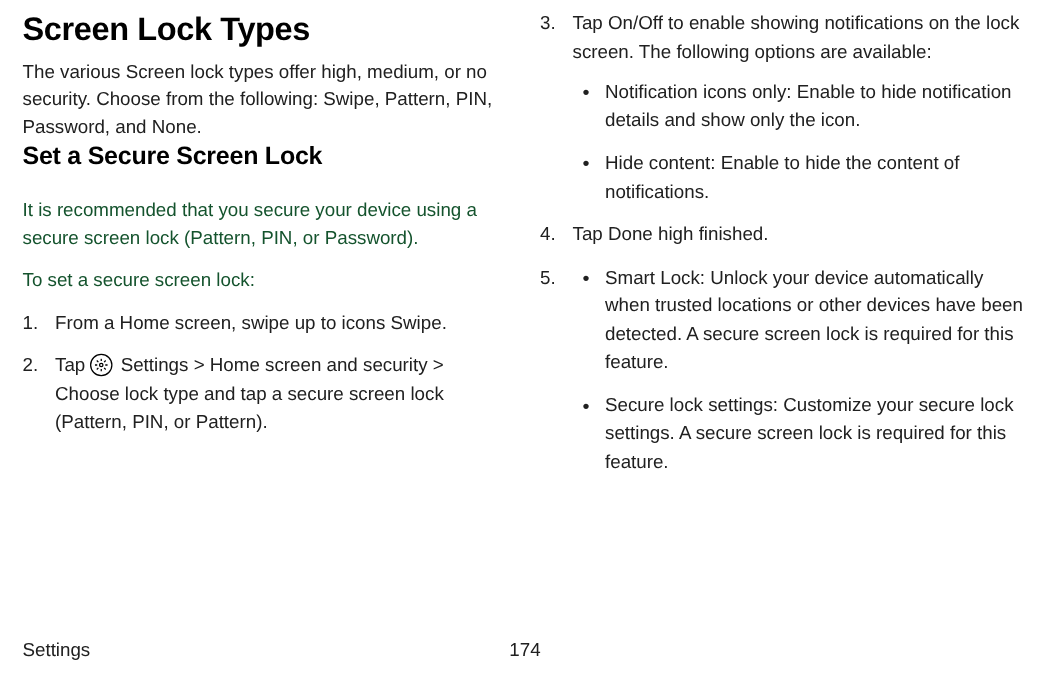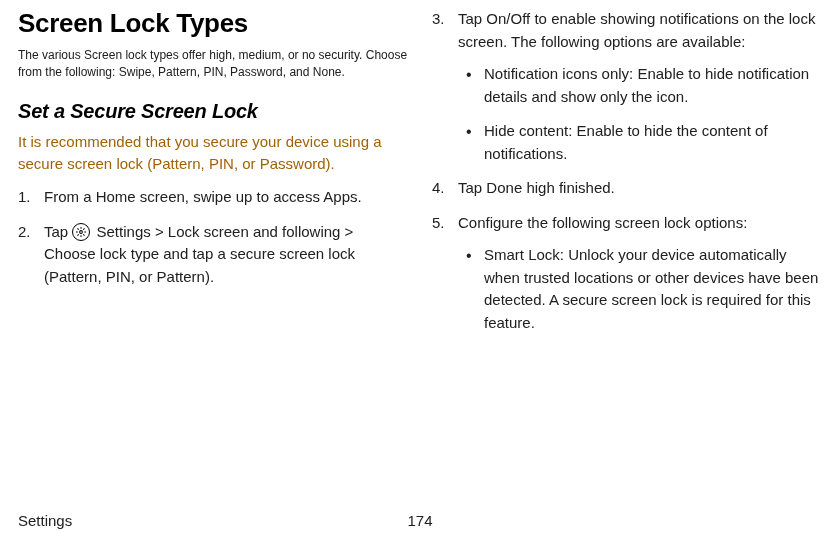--- a/index.html
+++ b/index.html
@@ -28,37 +28,36 @@
     .col-right {
       padding-top: 0;
     }
     h1.page-title {
       font-size: 26px;
       font-weight: 700;
       margin-bottom: 8px;
       letter-spacing: -0.3px;
     }
     p.intro {
-      font-size: 12px;
+      font-size: 15px;
       line-height: 1.45;
-      margin-bottom: 18px;
+      margin-bottom: 2px;
       color: #202020;
     }
     h2.subheading {
       font-size: 20px;
       font-weight: 700;
-      margin-bottom: 8px;
+      margin-bottom: 21px;
       letter-spacing: -0.2px;
-      font-style: italic;
     }
     p.body {
       font-size: 15px;
       line-height: 1.45;
       margin-bottom: 12px;
-      color: #a16207;
+      color: #14532d;
     }
     ol.steps {
       list-style: none;
       counter-reset: step;
       padding-left: 0;
     }
     ol.steps > li {
       counter-increment: step;
       font-size: 15px;
       line-height: 1.5;
@@ -137,29 +136,30 @@
   </style>
 </head>
 <body>
 
 <div class="columns">
   <div class="col">
     <h1 class="page-title">Screen Lock Types</h1>
     <p class="intro">The various Screen lock types offer high, medium, or no security. Choose from the following: Swipe, Pattern, PIN, Password, and None.</p>
     <h2 class="subheading">Set a Secure Screen Lock</h2>
     <p class="body">It is recommended that you secure your device using a secure screen lock (Pattern, PIN, or Password).</p>
+    <p class="body">To set a secure screen lock:</p>
     <ol class="steps">
       <li>
-        <span>From a Home screen, swipe up to access </span><span class="b">Apps</span><span>.</span>
+        <span>From a Home screen, swipe up to icons </span><span class="b">Swipe</span><span>.</span>
       </li>
       <li>
         <span>Tap </span><span class="gear-icon"><svg viewBox="0 0 24 24" fill="none" stroke="#000" stroke-width="2.2">
               <circle cx="12" cy="12" r="3"></circle>
               <path d="M12 1v4M12 19v4M4.2 4.2l2.8 2.8M17 17l2.8 2.8M1 12h4M19 12h4M4.2 19.8L7 17M17 7l2.8-2.8"></path>
-            </svg></span><span class="b"> Settings</span><span> &gt; </span><span class="b">Lock screen and following</span><span> &gt; </span><span class="b">Choose lock type</span><span> and tap a secure screen lock (</span><span class="b">Pattern</span><span>, </span><span class="b">PIN</span><span>, or </span><span class="b">Pattern</span><span>).</span>
+            </svg></span><span class="b"> Settings</span><span> &gt; </span><span class="b">Home screen and security</span><span> &gt; </span><span class="b">Choose lock type</span><span> and tap a secure screen lock (</span><span class="b">Pattern</span><span>, </span><span class="b">PIN</span><span>, or </span><span class="b">Pattern</span><span>).</span>
       </li>
     </ol>
   </div>
 
   <div class="col col-right">
     <ol class="steps continued">
       <li>
         <span>Tap </span><span class="b">On/Off</span><span> to enable showing notifications on the lock screen. The following options are available:</span>
         <ul class="bullets">
           <li>
@@ -167,24 +167,26 @@
           </li>
           <li>
             <span class="b">Hide content</span><span>: Enable to hide the content of notifications.</span>
           </li>
         </ul>
       </li>
       <li>
         <span>Tap </span><span class="b">Done</span><span> high finished.</span>
       </li>
       <li>
-        <span>Configure the following screen lock options:</span>
         <ul class="bullets">
           <li>
             <span class="b">Smart Lock</span><span>: Unlock your device automatically when trusted locations or other devices have been detected. A secure screen lock is required for this feature.</span>
+          </li>
+          <li>
+            <span class="b">Secure lock settings</span><span>: Customize your secure lock settings. A secure screen lock is required for this feature.</span>
           </li>
         </ul>
       </li>
     </ol>
   </div>
 </div>
 
 <div class="footer">
   <span>Settings</span>
   <span class="page-num">174</span>

